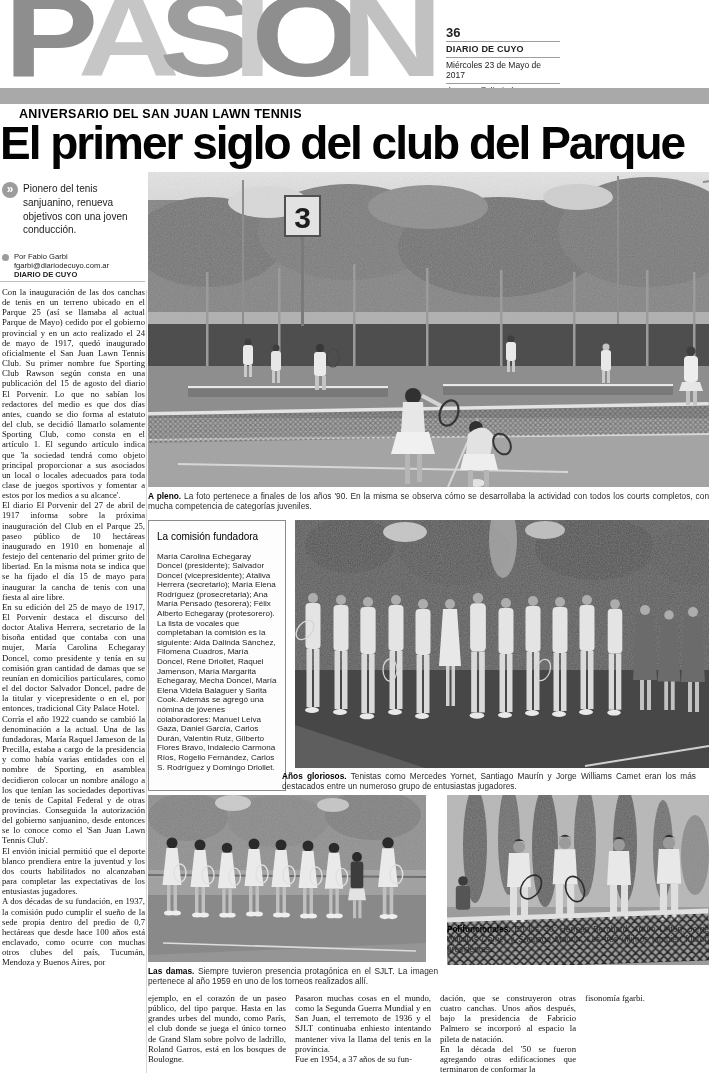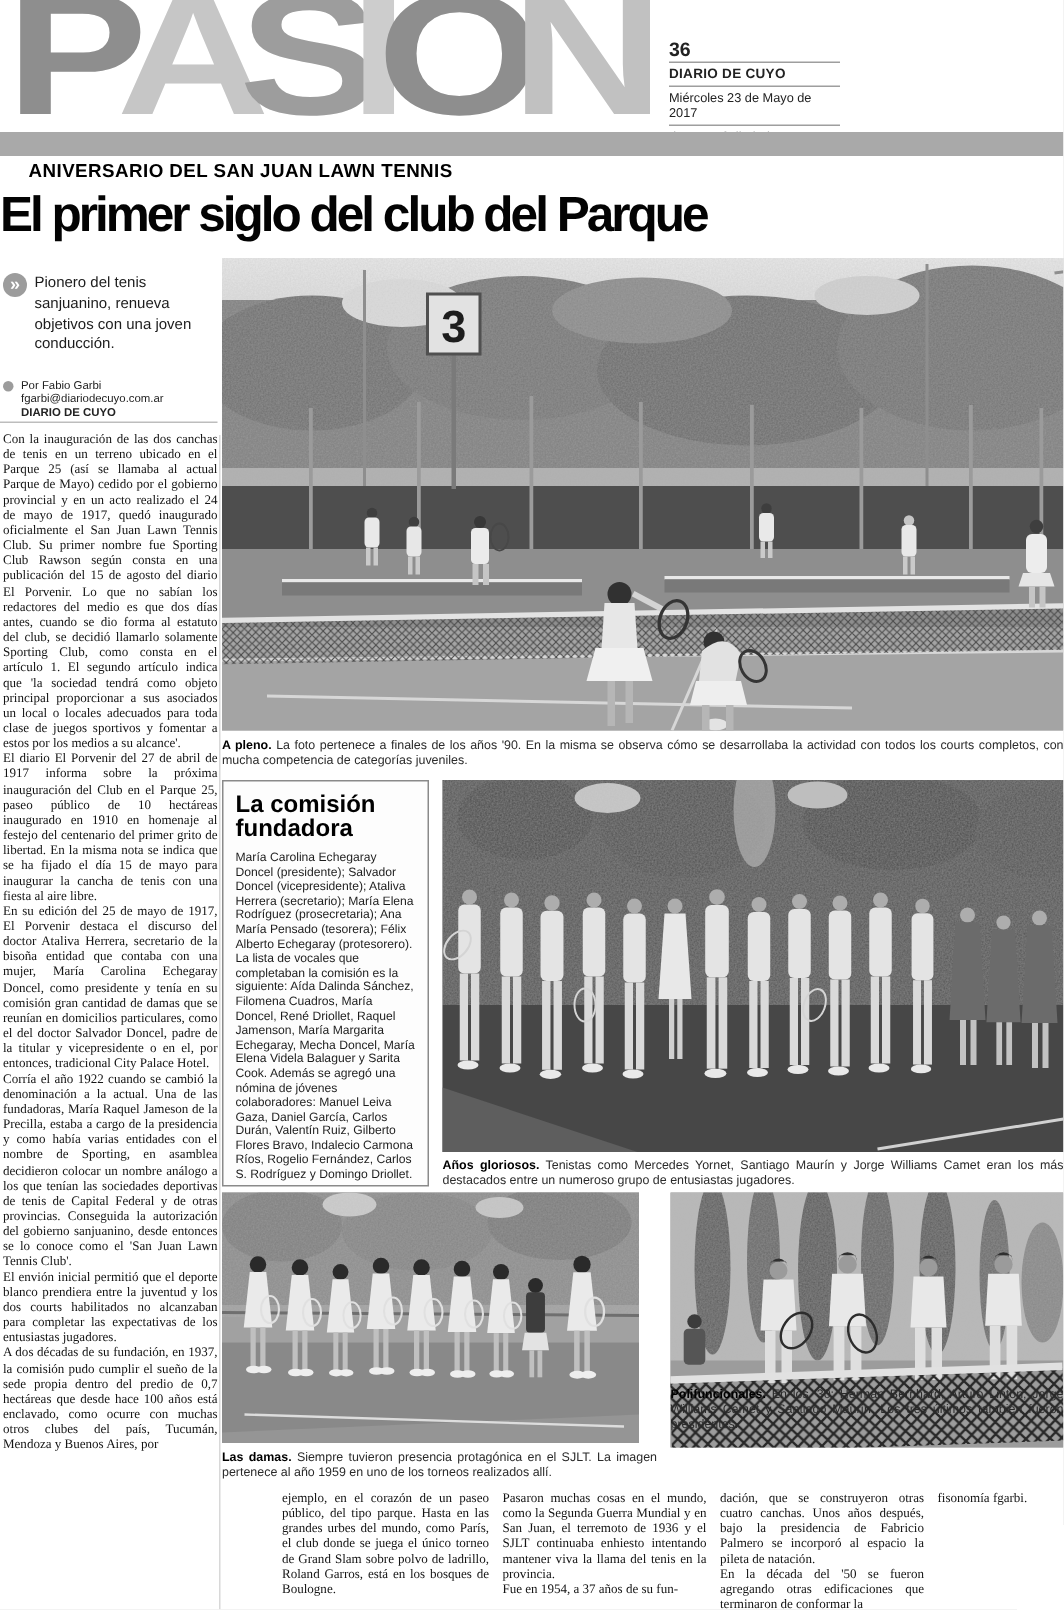--- a/index.html
+++ b/index.html
@@ -14,21 +14,21 @@
                  font-family:"Liberation Sans",sans-serif;}
   .mL{margin-left:-17px;}
   .infoblock{top:26px;left:446px;width:114px;font-size:8.5px;line-height:10px;color:#222;}
   .infoblock .row{border-bottom:1px solid #9e9e9e;padding:2px 0 3px 0;}
   .pgnum{font-size:13px;font-weight:700;}
   .paper{font-weight:700;font-size:9px;letter-spacing:.2px;}
   .graybar{top:88px;left:0;width:709px;height:16px;background:#a9a9a9;}
 
   
   .kicker{top:107px;left:3px;font-size:12.5px;font-weight:700;letter-spacing:.3px;color:#000;margin-left:16px;}
-  .headline{top:118px;left:0px;width:693px;font-size:33px;font-weight:700;letter-spacing:-2px;
+  .headline{top:118px;left:0px;width:693px;font-size:46px;font-weight:700;letter-spacing:-2px;
             color:#030303;line-height:50px;white-space:nowrap;}
 
   
   .standfirst{top:182px;left:2px;width:144px;display:flex;gap:5px;}
   .sf-icon{flex:0 0 16px;width:16px;height:16px;border-radius:50%;background:#9c9c9c;color:#fff;
            font-size:12px;line-height:15px;text-align:center;font-weight:700;}
   .sf-text{font-size:10px;line-height:13.8px;color:#1c1c1c;}
   .byline{top:252px;left:2px;width:144px;display:flex;gap:5px;}
   .by-dot{flex:0 0 7px;width:7px;height:7px;border-radius:50%;background:#9c9c9c;margin-top:2px;}
   .by-text{font-size:7.6px;line-height:9px;color:#222;}
@@ -43,24 +43,24 @@
 
   
   .photo{background:#999;}
   .photo svg{display:block;width:100%;height:100%;}
   .caption{font-size:8.3px;line-height:10px;color:#2b2b2b;text-align:justify;}
   .caplead{font-weight:700;color:#000;}
 
   
   .fbox{top:520px;left:148px;width:138px;height:271px;border:1px solid #8a8a8a;background:#fdfdfd;
         box-sizing:border-box;padding:8px 8px;}
-  .fbox h2{margin:0 0 7px 0;font-size:16px;line-height:15.5px;font-weight:700;color:#000;}
+  .fbox h2{margin:0 0 7px 0;font-size:10px;line-height:15.5px;font-weight:400;color:#000;}
   .fbox .ftext{font-size:8.1px;line-height:9.6px;color:#1d1d1d;}
 
-  .botcol{top:993px;height:80px;margin-left:40px;}
+  .botcol{top:993px;height:80px;}
   .botcol p{margin:0 0 0 0;}
 </style>
 </head>
 <body>
 
 <div class="page">
 
   <div class="abs masthead">
     <span style="color:#8e8e8e">P</span><span class="mL" style="color:#c6c6c6">A</span><span class="mL" style="color:#9d9d9d">S</span><span class="mL" style="color:#cdcdcd">I</span><span class="mL" style="color:#8e8e8e">Ó</span><span class="mL" style="color:#c1c1c1">N</span>
   </div>
@@ -300,21 +300,21 @@
       <use href="#figD" transform="translate(374,95) scale(0.95)"></use>
       <use href="#figD" transform="translate(398,92)"></use>
       <g stroke="#dcdcdc" stroke-width="1.3" fill="none">
         <ellipse cx="10" cy="110" rx="7" ry="11" transform="rotate(40 10 110)"></ellipse>
         <ellipse cx="95" cy="150" rx="7" ry="11"></ellipse>
         <ellipse cx="248" cy="150" rx="7" ry="11" transform="rotate(20 248 150)"></ellipse>
       </g>
       <rect x="0" y="0" width="414" height="248" fill="#555" opacity="0.05"></rect>
     </svg>
   </div>
-  <div class="abs caption" style="left:295px;top:771px;width:414px;">
+  <div class="abs caption" style="left:282px;top:771px;width:414px;">
     <span class="caplead">Años gloriosos.</span>
     <span>Tenistas como Mercedes Yornet, Santiago Maurín y Jorge Williams Camet eran los más destacados entre un numeroso grupo de entusiastas jugadores.</span>
   </div>
 
   <div class="abs photo" style="left:148px;top:795px;width:278px;height:167px;">
     <svg viewBox="0 0 278 167" preserveAspectRatio="none">
       <defs>
         <g id="figG">
           <circle cx="0" cy="0" r="5.5" fill="#262626"></circle>
           <path d="M-5.5 5 L5.5 5 L9.5 42 L-9.5 42 Z" fill="#f1f1f1"></path>

